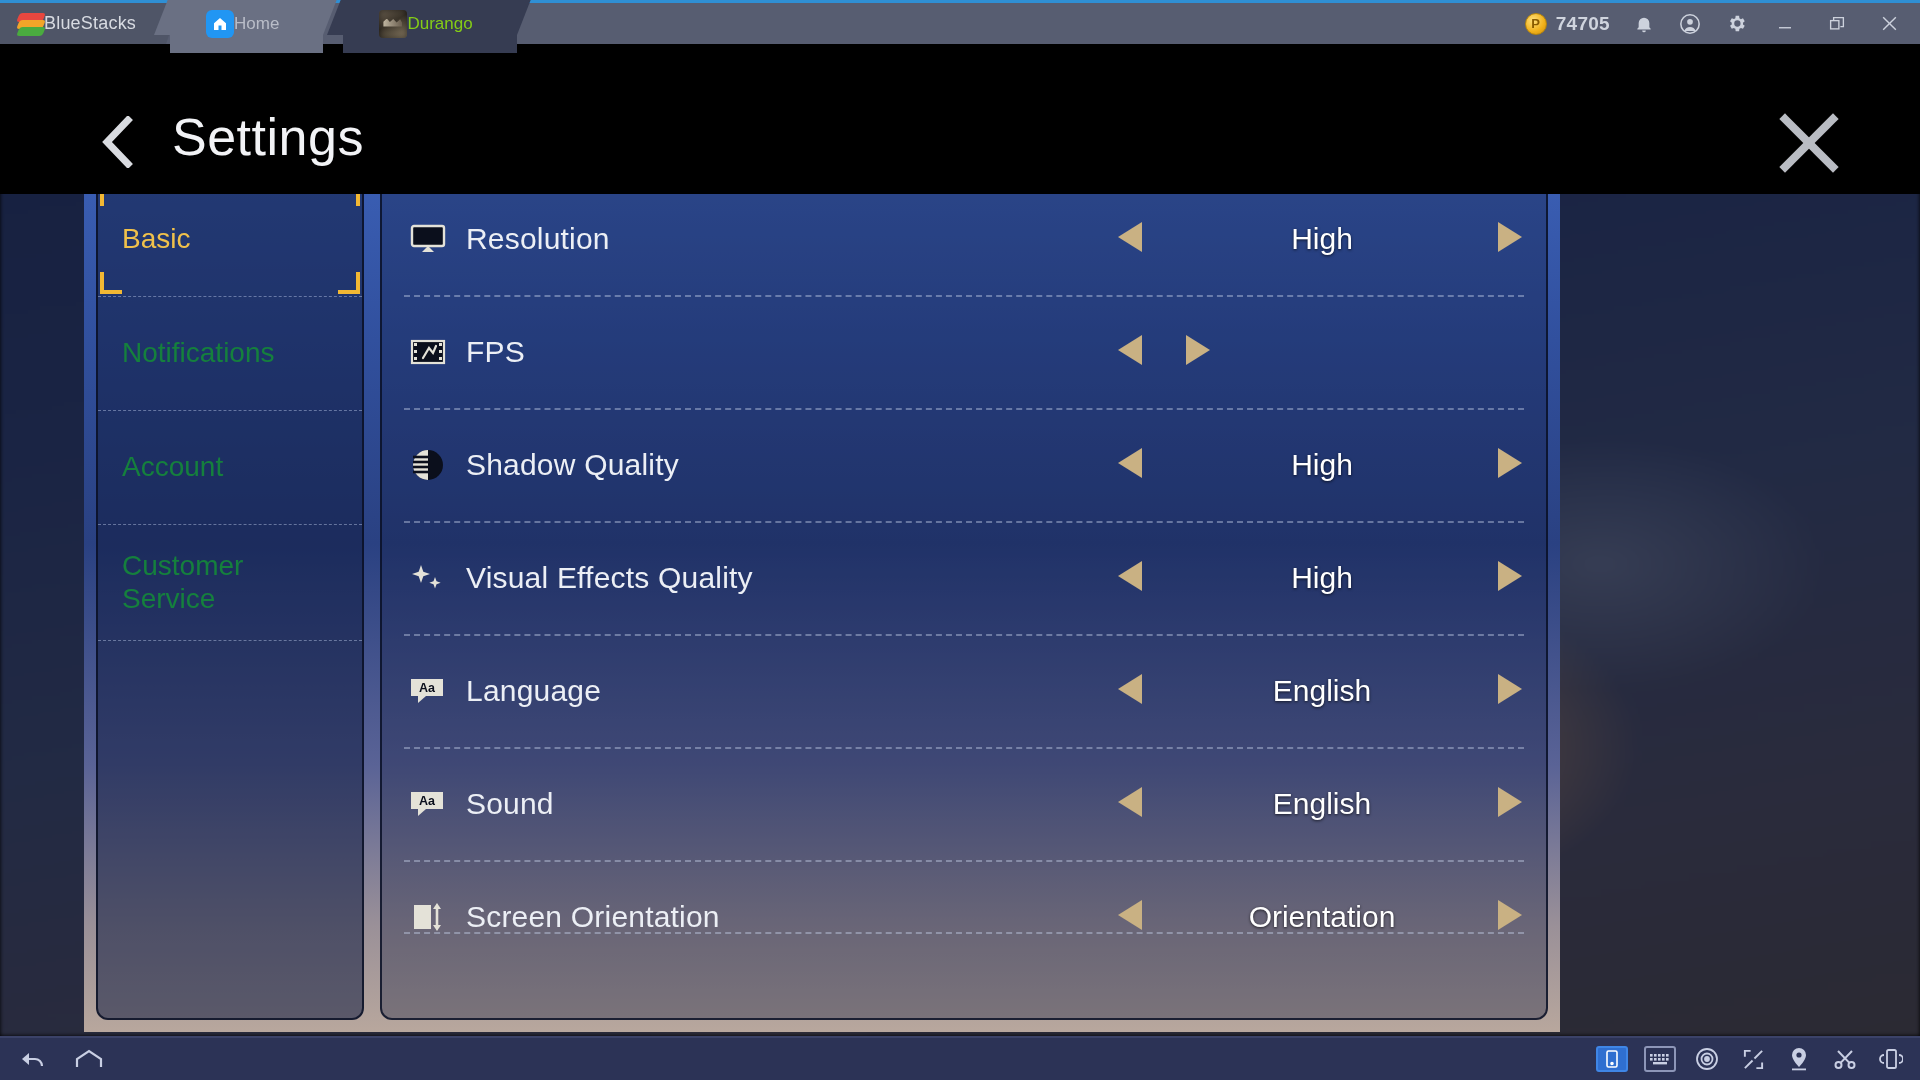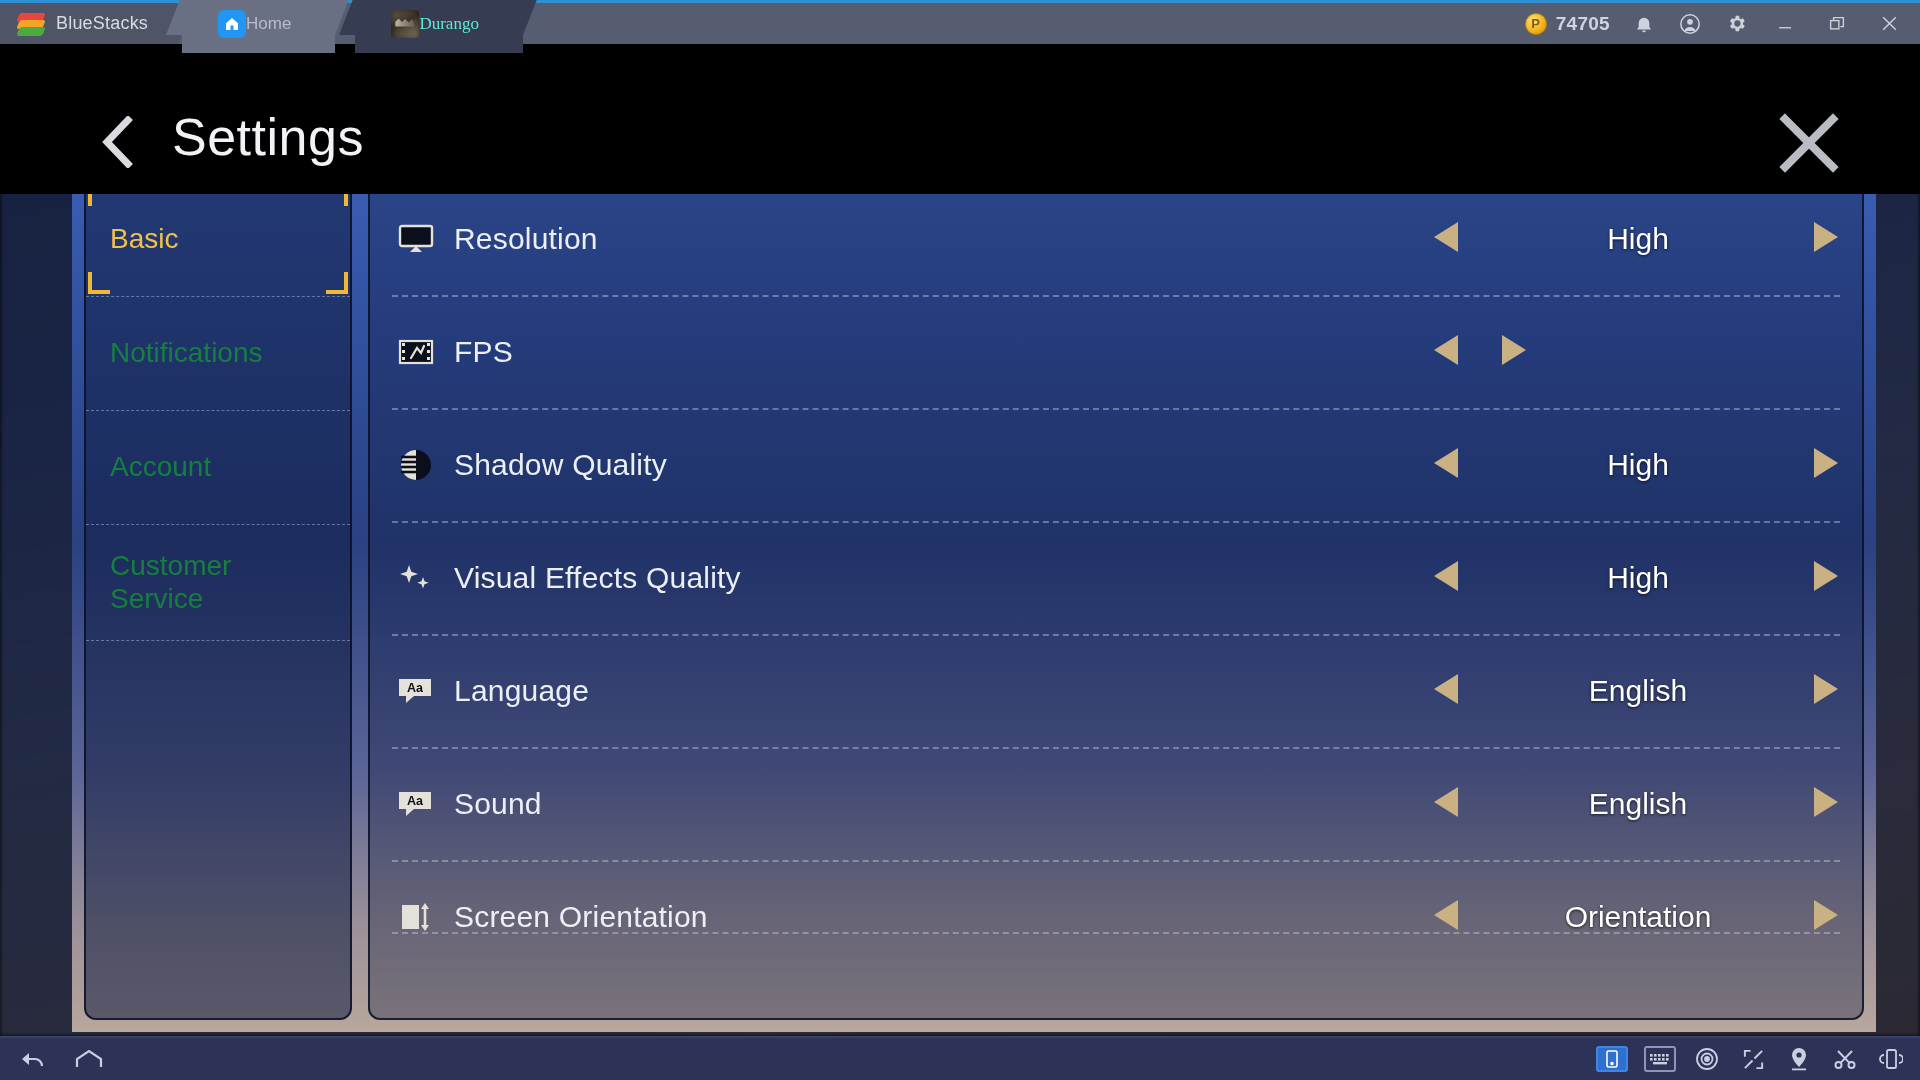--- a/index.html
+++ b/index.html
@@ -12,21 +12,21 @@
 
   
   .bs-topbar{
     position:absolute; left:0; top:0; width:1920px; height:44px;
     background:#575d71;
     border-top:3px solid #2f8fd4;
     display:flex; align-items:center;
     z-index:50;
   }
   .bs-brand{
-    display:flex; align-items:center; gap:12px;
+    display:flex; align-items:center; gap:0;
     height:41px; padding:0 30px 0 18px;
     background:#4f5567;
     position:relative;
   }
   .bs-brand::after{
     content:""; position:absolute; right:-14px; top:0;
     width:0; height:0;
     border-top:41px solid #4f5567;
     border-right:14px solid transparent;
   }
@@ -70,21 +70,21 @@
     box-shadow:inset 0 0 6px rgba(0,0,0,.6);
     position:relative; overflow:hidden;
   }
   .tab-icon-game::after{
     content:""; position:absolute; left:4px; top:9px; width:19px; height:8px;
     background:linear-gradient(90deg,#d8cdb6,#6d6152);
     clip-path:polygon(0 40%,18% 0,34% 45%,52% 5%,70% 50%,88% 10%,100% 60%,100% 100%,0 100%);
     opacity:.85;
   }
   .bs-tab-label{ color:#b9bdc8; font-size:17px; }
-  .bs-tab.active .bs-tab-label{ color:#5eead4;font-family:Liberation Serif, serif; }
+  .bs-tab.active .bs-tab-label{ color:#84cc16; }
 
   .bs-right{
     margin-left:auto; display:flex; align-items:center; gap:22px;
     padding-right:16px; height:41px;
   }
   .coin-wrap{ display:flex; align-items:center; gap:9px; }
   .coin{
     width:22px;height:22px;border-radius:50%;
     background:radial-gradient(circle at 35% 32%,#ffe07a,#f0b019 60%,#c98a0c);
     border:1px solid #b8860b;
@@ -123,21 +123,21 @@
   .page-title{
     position:absolute; left:172px; top:63px;
     color:#f2f3f6; font-size:52px; font-weight:400; letter-spacing:.5px;
   }
   .close-x{
     position:absolute; right:80px; top:68px; width:62px; height:62px; cursor:pointer;
   }
 
   
   .frame{
-    position:absolute; left:72px; top:100px; width:1804px; height:888px;
+    position:absolute; left:84px; top:100px; width:1476px; height:888px;
     z-index:4;
     padding-left:8px;
   }
   .frame-border{
     position:absolute; left:0; top:0; width:100%; height:100%;
     background:linear-gradient(180deg,#3c61b8 0%,#31509e 22%,#2a4182 45%,#5a6396 70%,#9a9098 88%,#b8a79d 100%);
     clip-path: polygon(
       0% 4%, 2% 2.4%, 5% 3.4%, 8% 2.0%, 12% 3.2%, 16% 1.8%, 20% 3.0%,
       24% 1.9%, 28% 3.3%, 33% 1.7%, 37% 3.0%, 41% 2.1%, 46% 3.4%,
       51% 1.6%, 55% 3.1%, 59% 2.0%, 64% 3.3%, 68% 1.8%, 72% 3.0%,

